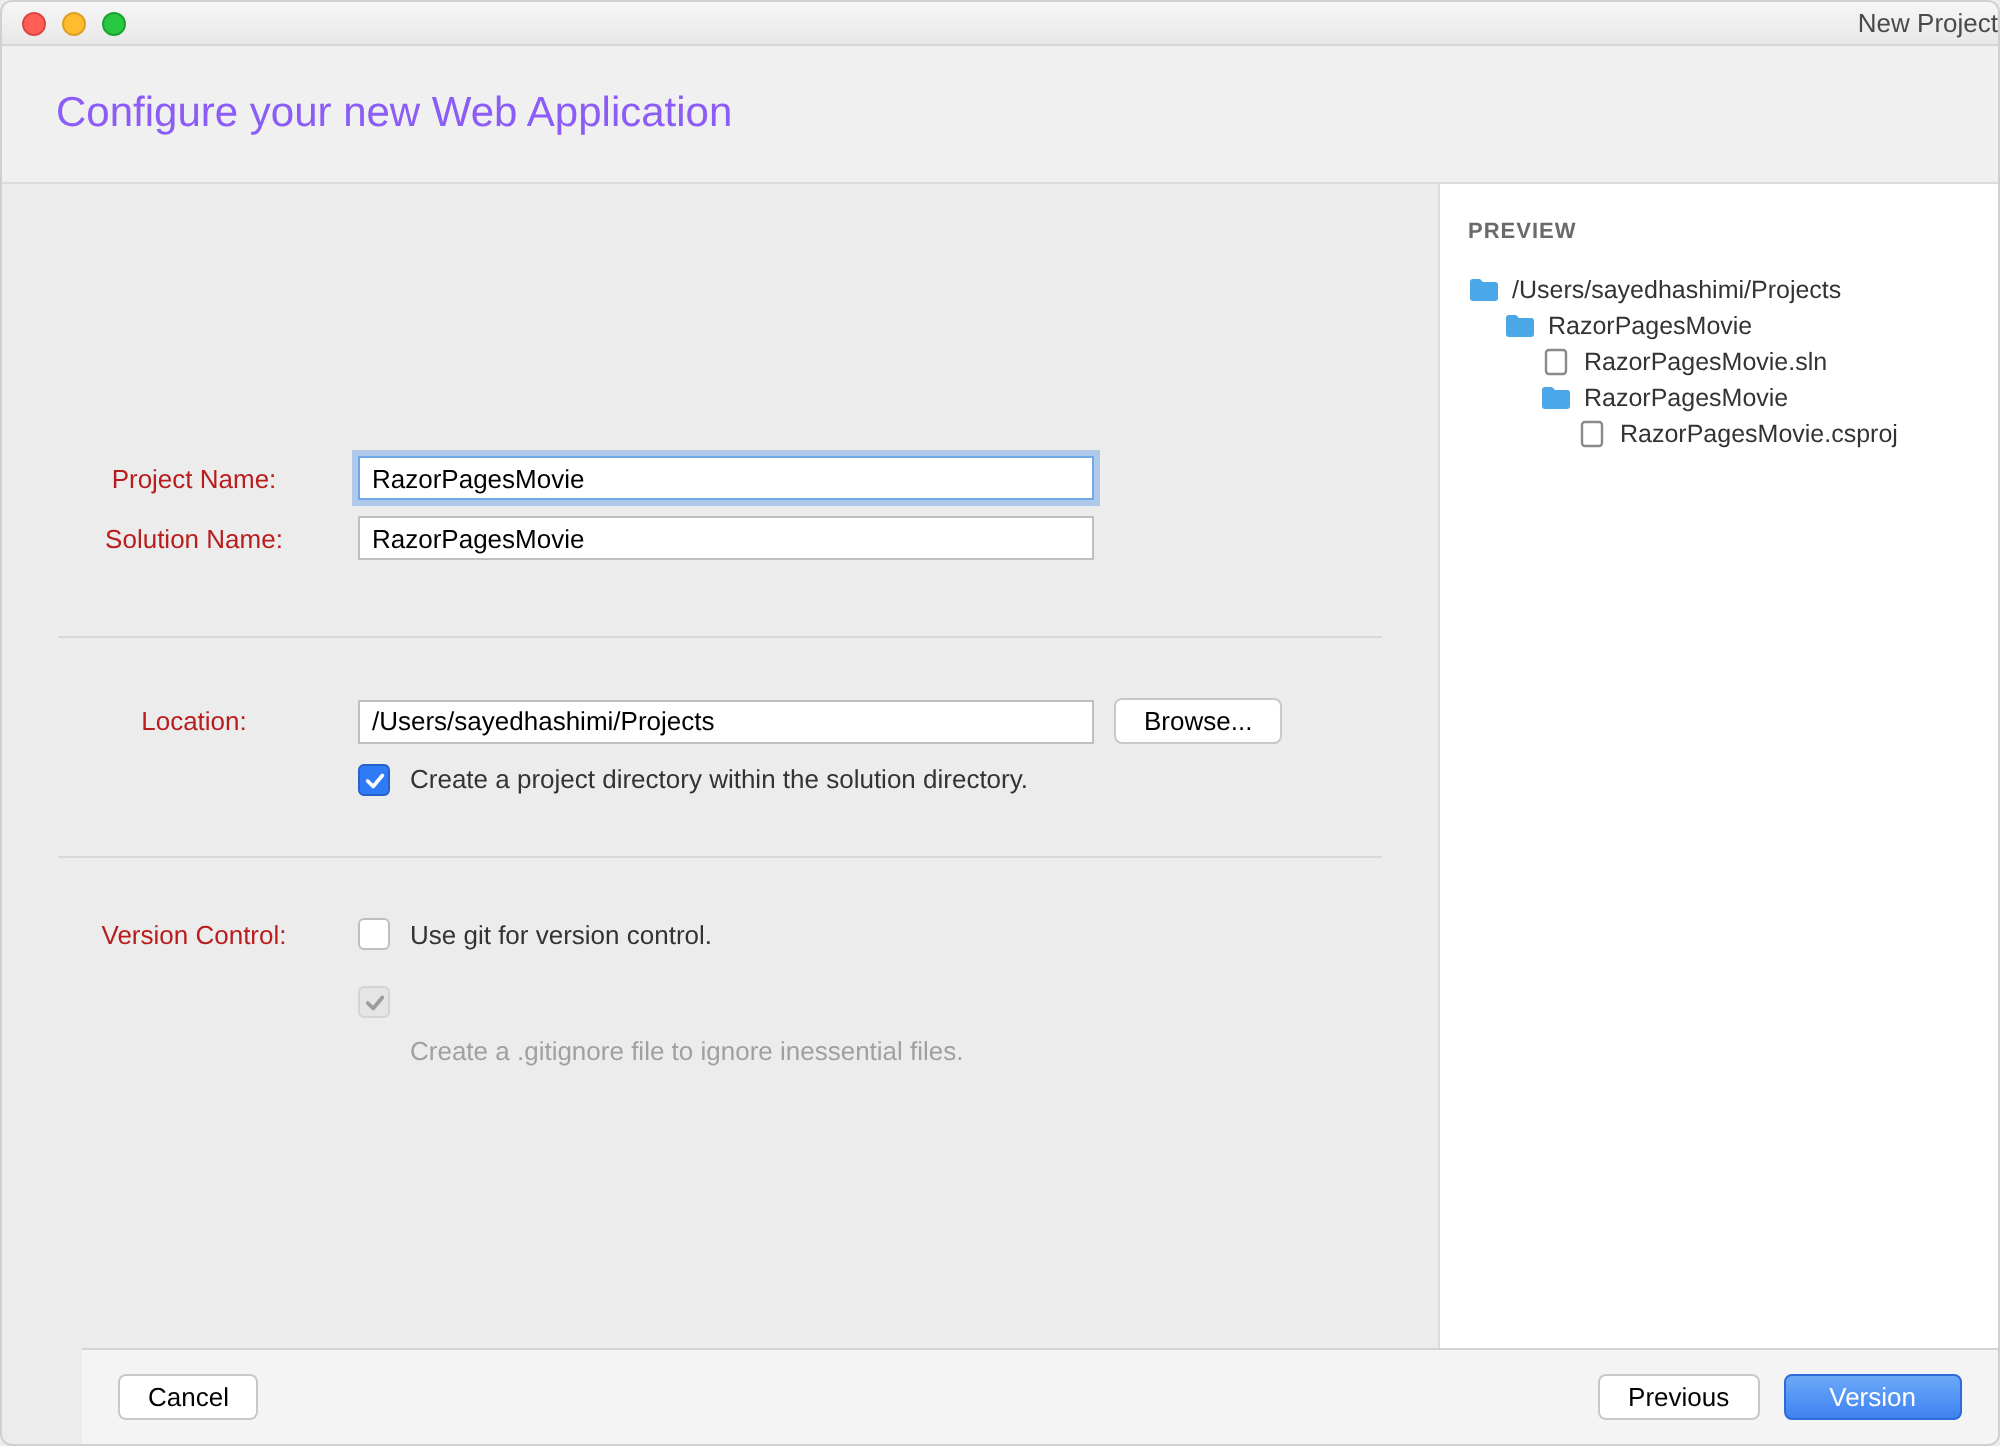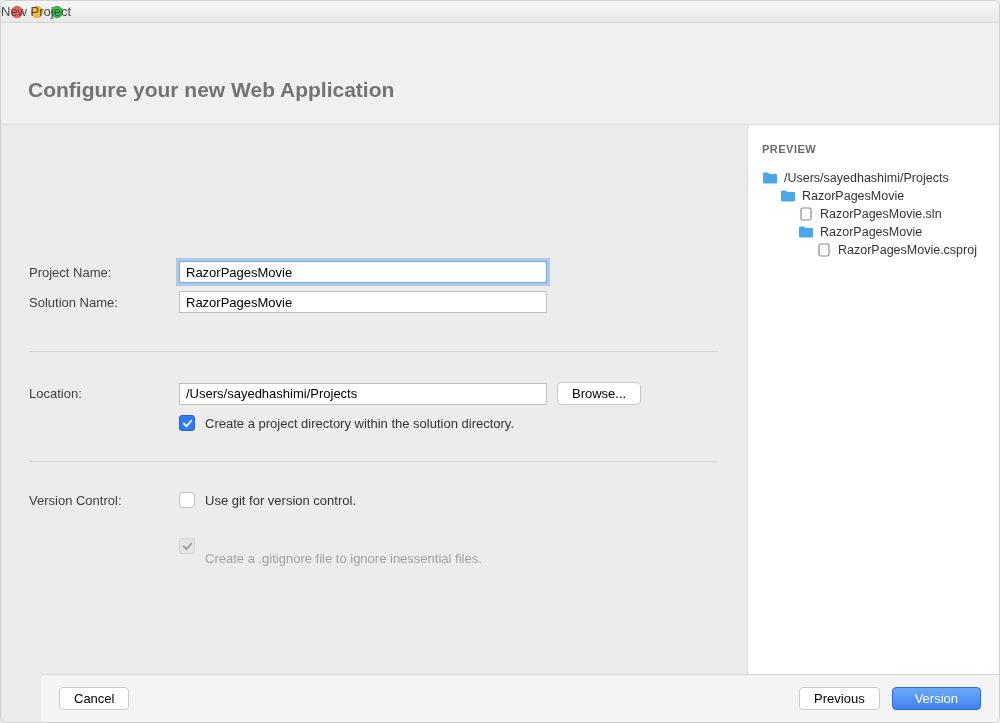--- a/index.html
+++ b/index.html
@@ -31,69 +31,68 @@
       gap: 8px;
       padding-left: 10px;
     }
     .tl { width: 12px; height: 12px; border-radius: 50%; }
     .tl.red { background: #ff5f57; border: 0.5px solid #e04640; }
     .tl.yellow { background: #ffbd2e; border: 0.5px solid #dea023; }
     .tl.green { background: #28c840; border: 0.5px solid #1ba430; }
     .title {
       position: absolute;
       left: 0; right: 0;
-      text-align: left;
+      text-align: right;
       font-size: 13px;
       color: #4a4a4a;
     }
     
     .header {
       padding: 22px 27px 22px;
       background: #f0f0f0;
       border-bottom: 1px solid #dcdcdc;
       flex-shrink: 0;
     }
     .header h1 {
       font-size: 21px;
-      font-weight: 700;
-      color: #737373;
-      margin-top: 33px;
+      font-weight: 400;
+      color: #8b5cf6;
     }
     
     .main {
       display: flex;
       flex: 1;
       background: #ececec;
       overflow: hidden;
     }
     .form-panel {
       flex: 1;
       padding: 36px 28px 0 28px;
       overflow: auto;
     }
     .preview-panel {
-      width: 252px;
+      width: 280px;
       background: #fff;
       border-left: 1px solid #dcdcdc;
       padding: 18px 14px;
       font-size: 12.5px;
     }
     
     .section { padding: 0 0 30px 0; }
     .divider { border-top: 1px solid #d7d7d7; margin: 0 0 30px 0; }
     .row {
       display: flex;
       align-items: center;
       margin-bottom: 8px;
     }
     .row .label {
       width: 150px;
-      text-align: left;
+      text-align: center;
       padding-right: 14px;
-      color: #404040;
+      color: #b91c1c;
     }
     .row .control {
       display: flex;
       align-items: center;
       gap: 10px;
     }
     input[type="text"] {
       width: 368px;
       height: 22px;
       padding: 2px 6px;
@@ -115,21 +114,21 @@
       cursor: pointer;
     }
     .btn.primary {
       background: linear-gradient(#6ca9f8, #3e82f1);
       border: 1px solid #2f6bd8;
       color: #fff;
       padding: 3px 22px;
     }
     .check-row {
       display: flex;
-      align-items: center;
+      align-items: flex-start;
       margin-top: 10px;
       margin-left: 150px;
       gap: 10px;
     }
     .checkbox {
       width: 16px; height: 16px;
       border-radius: 3px;
       display: inline-flex;
       align-items: center;
       justify-content: center;

